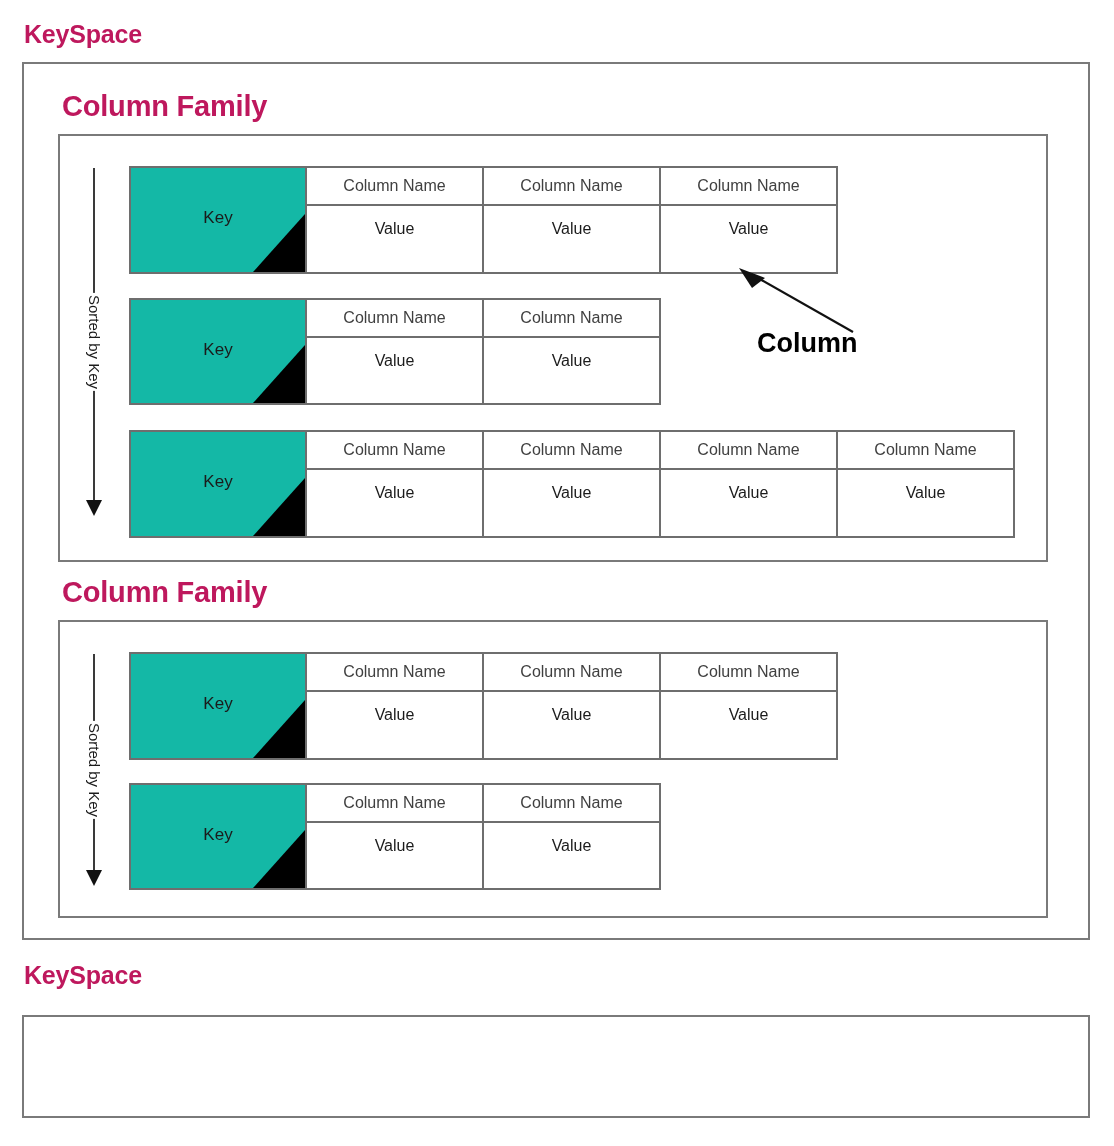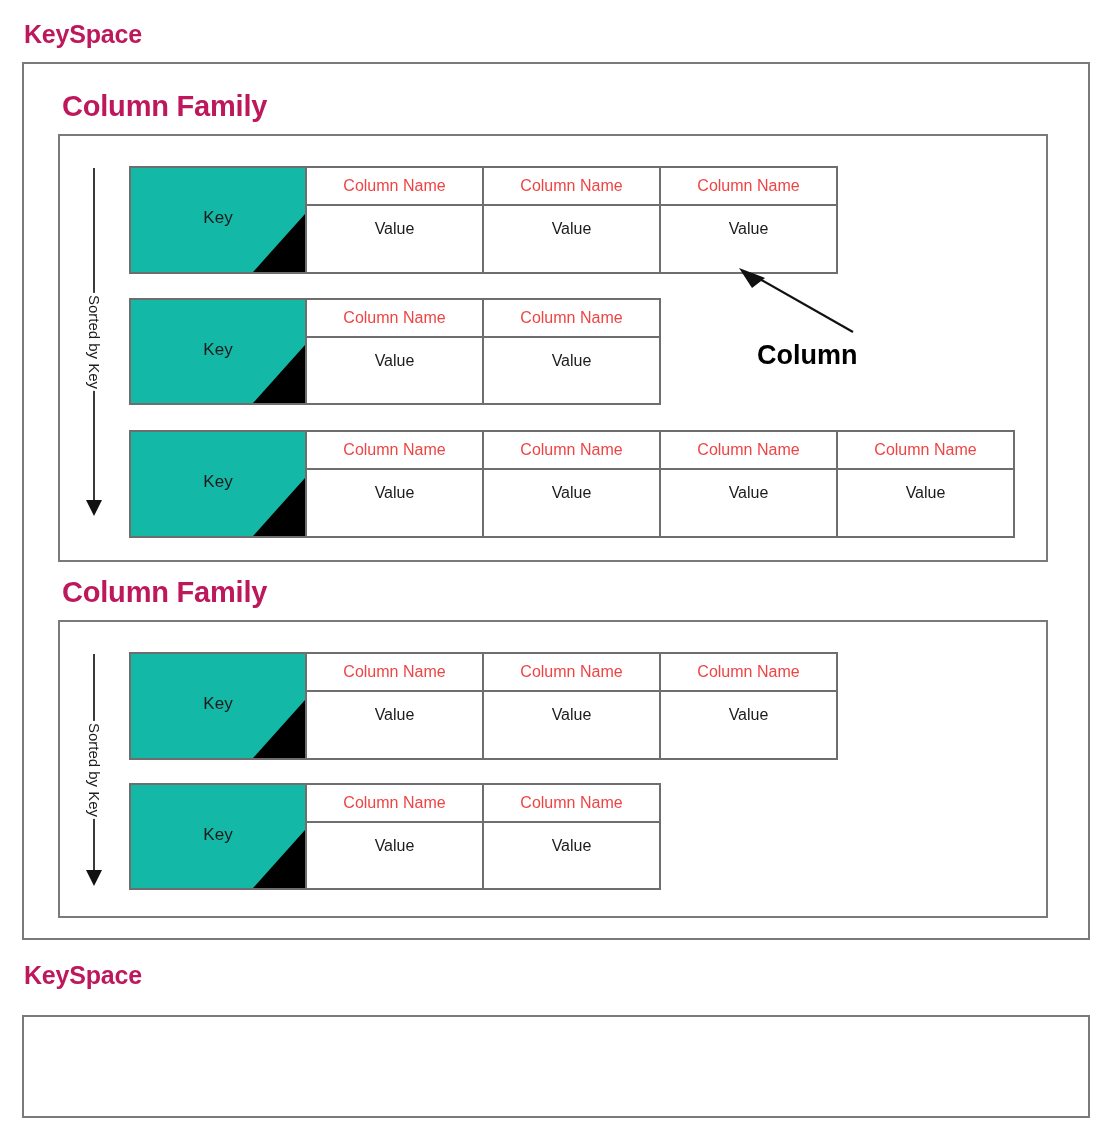--- a/index.html
+++ b/index.html
@@ -130,21 +130,21 @@
     border-left: none;
   }
   .col-name {
     height: 38px;
     box-sizing: border-box;
     border-bottom: 2px solid #6e6e6e;
     display: flex;
     align-items: center;
     justify-content: center;
     font-size: 16px;
-    color: #ef4444;
+    color: #404040;
   }
   .col-value {
     flex: 1;
     display: flex;
     align-items: center;
     justify-content: center;
     font-size: 16px;
     color: #1b1b1b;
     padding-bottom: 20px;
     box-sizing: border-box;
@@ -235,21 +235,21 @@
   <div class="col-cell">
     <div class="col-name">Column Name</div>
     <div class="col-value">Value</div>
   </div>
 </div>
 
 <svg class="annot-arrow" style="left:735px; top:266px; width:130px; height:70px;" viewBox="0 0 130 70">
   <line x1="118" y1="66" x2="16" y2="8" stroke="#111111" stroke-width="2.2"></line>
   <polygon points="4,2 30,12 17,22" fill="#111111"></polygon>
 </svg>
-<div class="annot-label" style="left:757px; top:342px;">Column</div>
+<div class="annot-label" style="left:757px; top:330px;">Column</div>
 
 <div class="heading cf" style="left:62px; top:578px;">Column Family</div>
 
 <div class="box cf-box" style="left:58px; top:620px; width:990px; height:298px;"></div>
 
 <div class="sortaxis" style="left:83px; top:654px; height:232px;">
   <div class="axis-line"></div>
   <div class="axis-head"></div>
   <div class="axis-label">Sorted by Key</div>
 </div>

